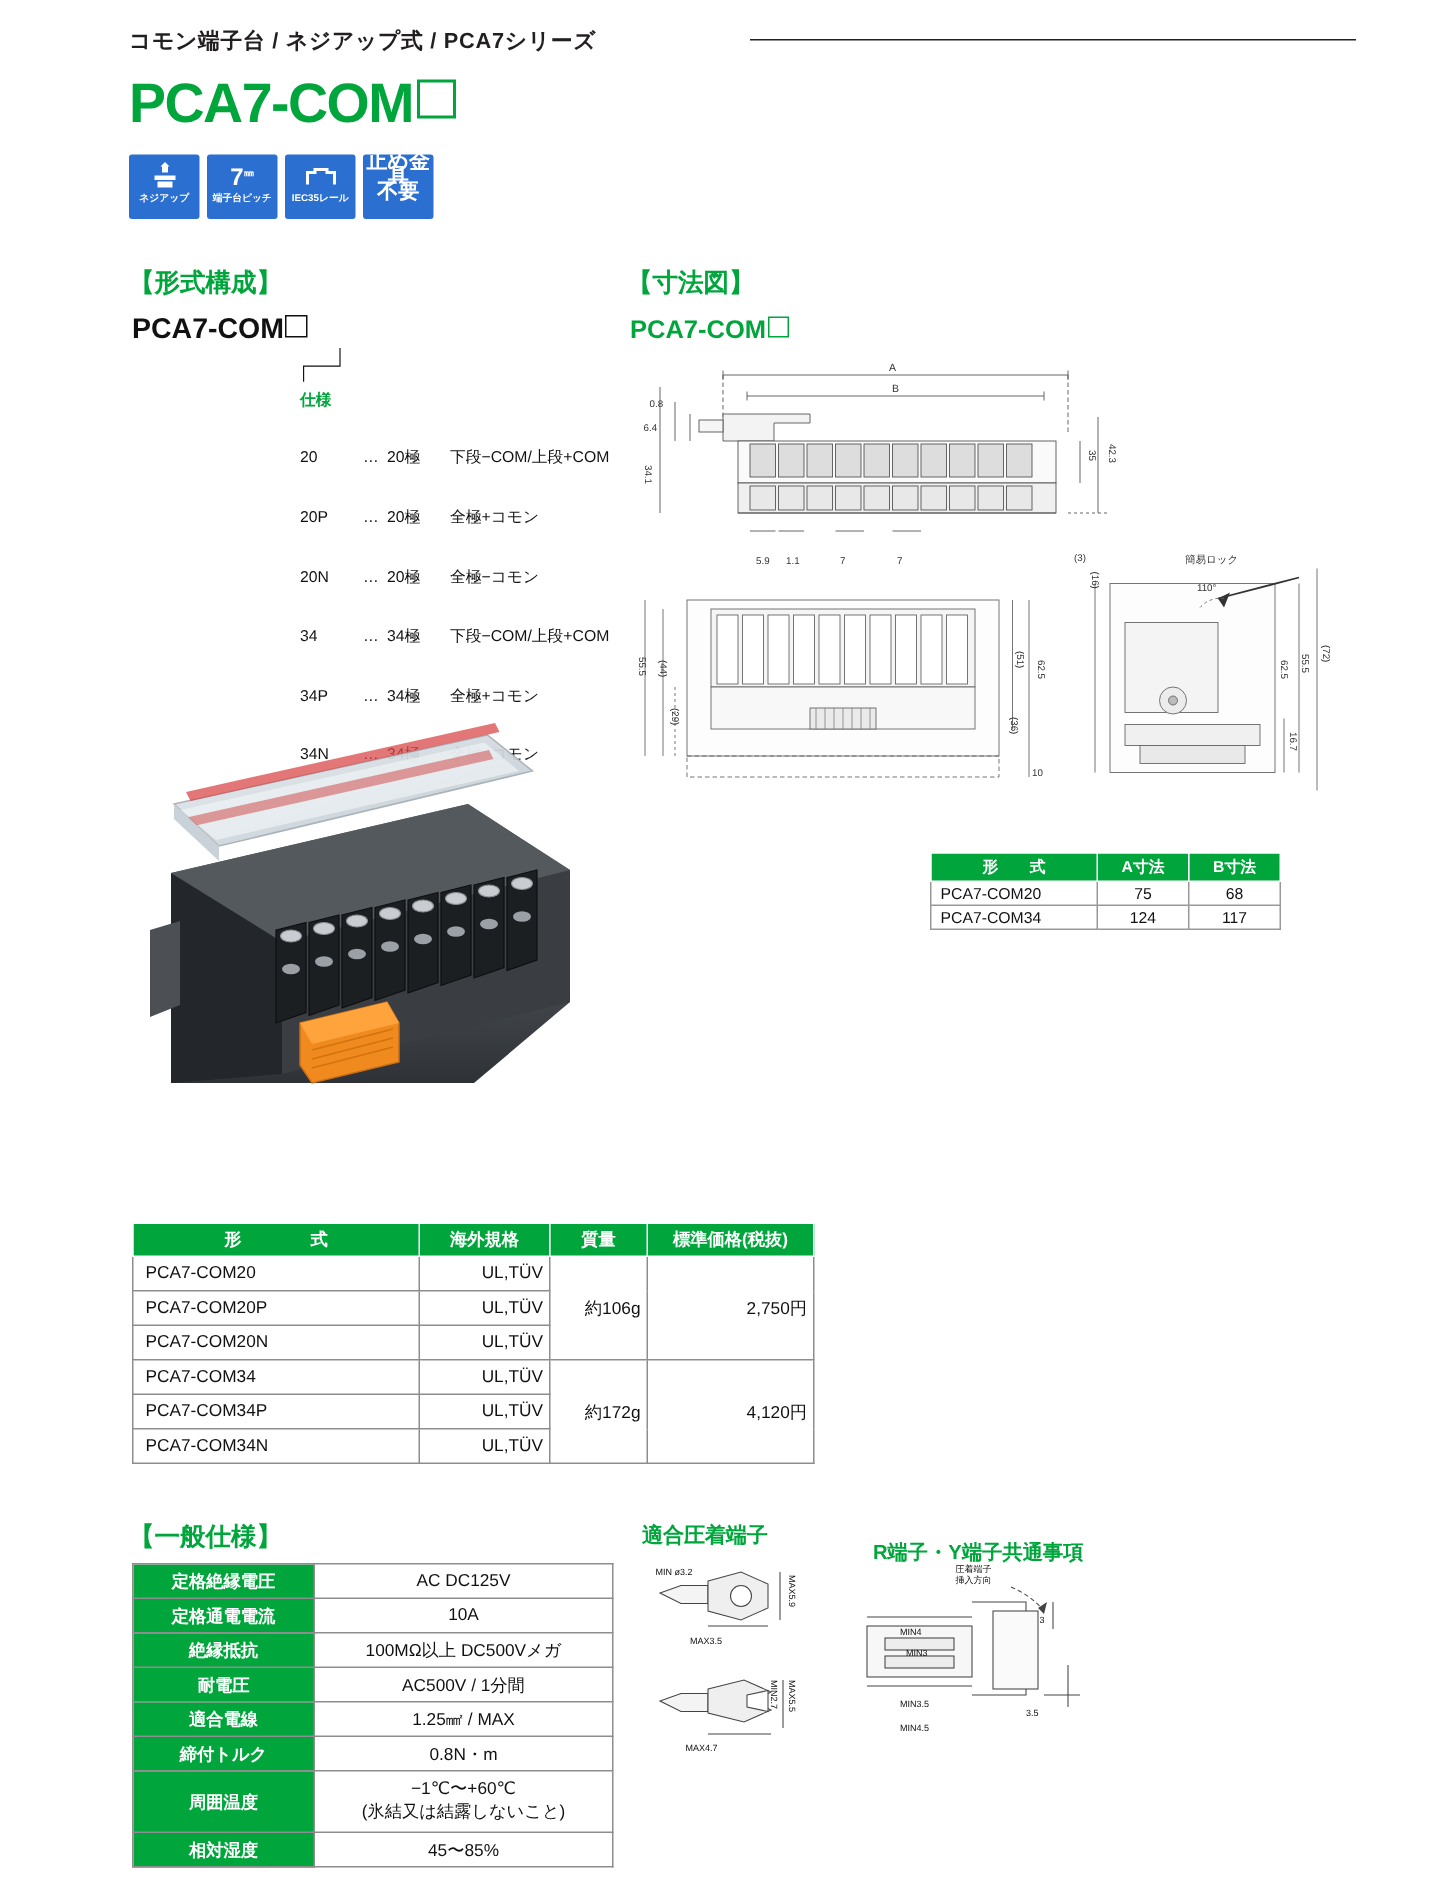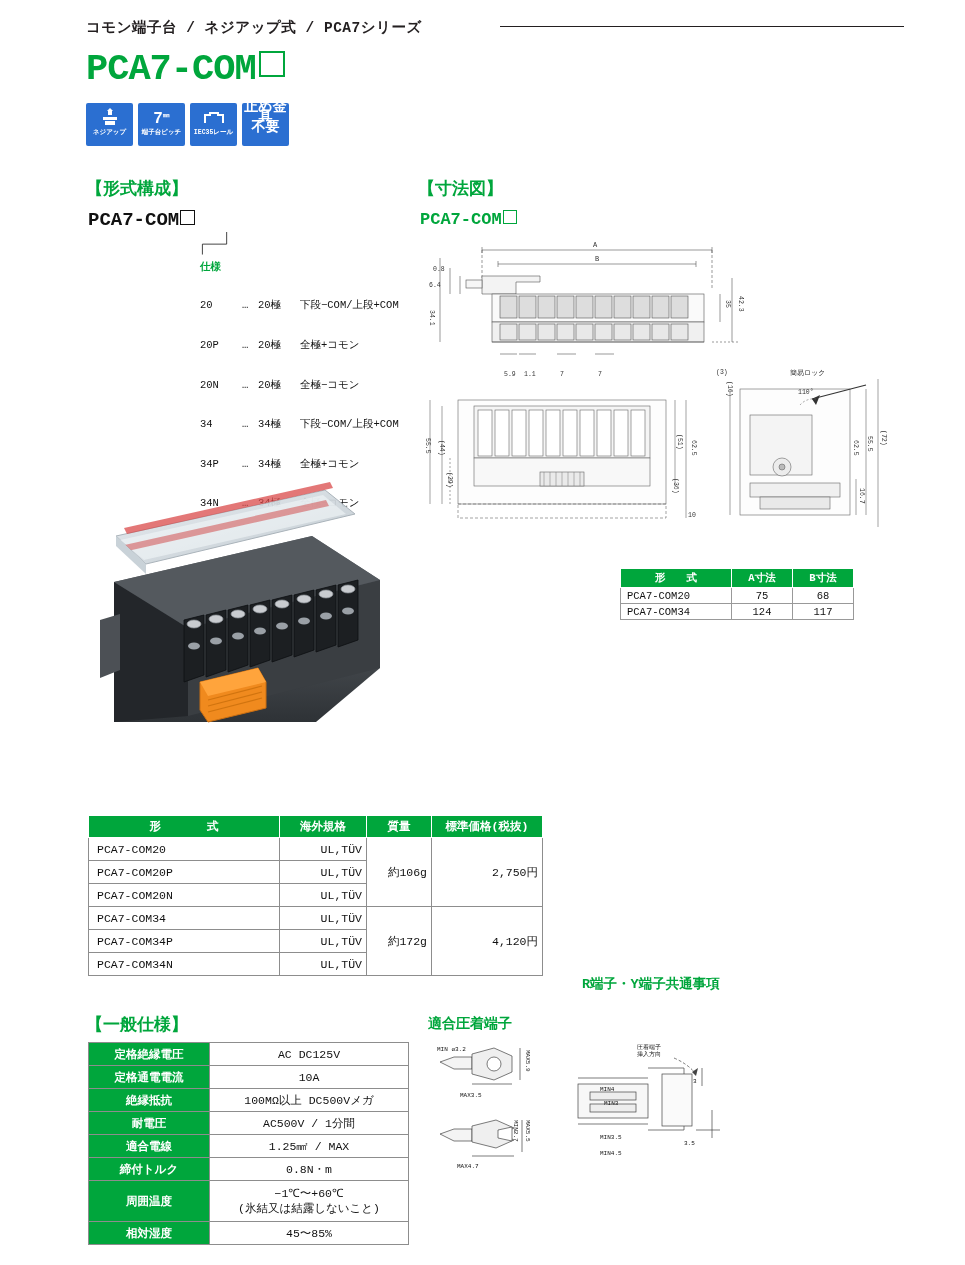--- a/index.html
+++ b/index.html
@@ -4,21 +4,21 @@
 <style>
   html,body{margin:0;padding:0;}
   body{
     width:965px;height:1265px;
     background:#ffffff;
     font-family:"Liberation Sans","DejaVu Sans",sans-serif;
     color:#111;
     position:relative;
     overflow:hidden;
   }
-  .page{position:relative;width:965px;height:1150px;font-family:Liberation Mono, monospace;}
+  .page{position:relative;width:965px;height:1150px;}
 
   
   .breadcrumb{
     position:absolute;left:86px;top:18px;
     font-size:14.5px;font-weight:bold;color:#231f20;letter-spacing:.5px;
     white-space:nowrap;
   }
   .breadcrumb-rule{
     position:absolute;left:500px;top:26px;width:404px;height:1px;background:#231f20;
   }
@@ -143,21 +143,21 @@
       <div class="glyph"></div>
       <div class="cap" style="white-space:pre-line;position:relative;top:-14px;font-size:14px;line-height:10px;">止め金具
 不要</div>
     </div>
   </div>
 
   <div class="sec-title" style="left:86px;top:177px;">【形式構成】</div>
   <div class="sec-title" style="left:418px;top:177px;">【寸法図】</div>
   <div class="sec-title" style="left:86px;top:1013px;">【一般仕様】</div>
   <div class="sub-title" style="left:428px;top:1015px;font-size:14px;">適合圧着端子</div>
-  <div class="sub-title" style="left:570px;top:975px;font-size:13.5px;padding-left:12px;">R端子・Y端子共通事項</div>
+  <div class="sub-title" style="left:570px;top:1026px;font-size:13.5px;padding-left:12px;">R端子・Y端子共通事項</div>
 
   <div class="model-title" style="left:88px;top:209px;"><span>PCA7-COM</span><span class="box"></span></div>
   <svg class="ms-lines" viewBox="0 0 70 30">
     <path d="M30 0 L30 14 L2 14 L2 26" stroke="#111" stroke-width="0.9" fill="none"></path>
   </svg>
   <div class="spec-label">仕様</div>
   <div class="spec-list">
     <div><span class="code">20</span><span style="display:inline-block;width:16px;">…</span><span class="pole">20極</span><span>下段−COM/上段+COM</span></div>
     <div><span class="code">20P</span><span style="display:inline-block;width:16px;">…</span><span class="pole">20極</span><span>全極+コモン</span></div>
     <div><span class="code">20N</span><span style="display:inline-block;width:16px;">…</span><span class="pole">20極</span><span>全極−コモン</span></div>

